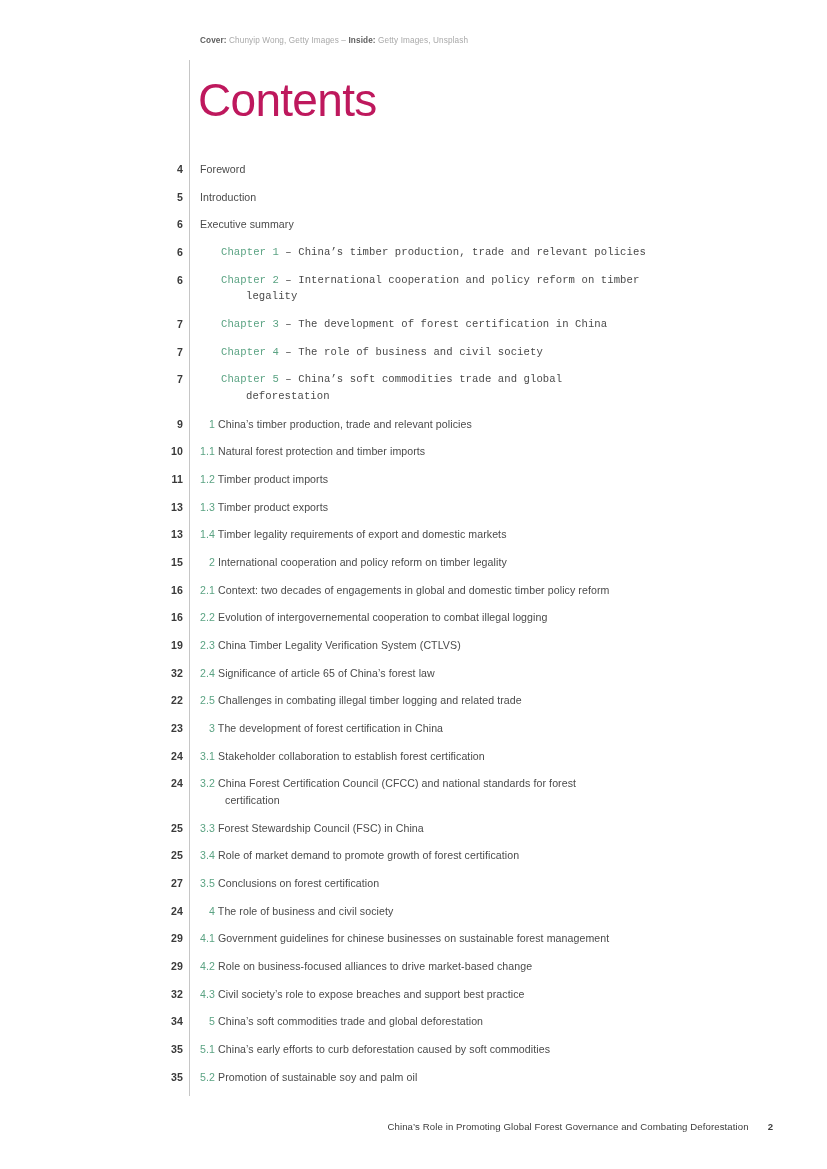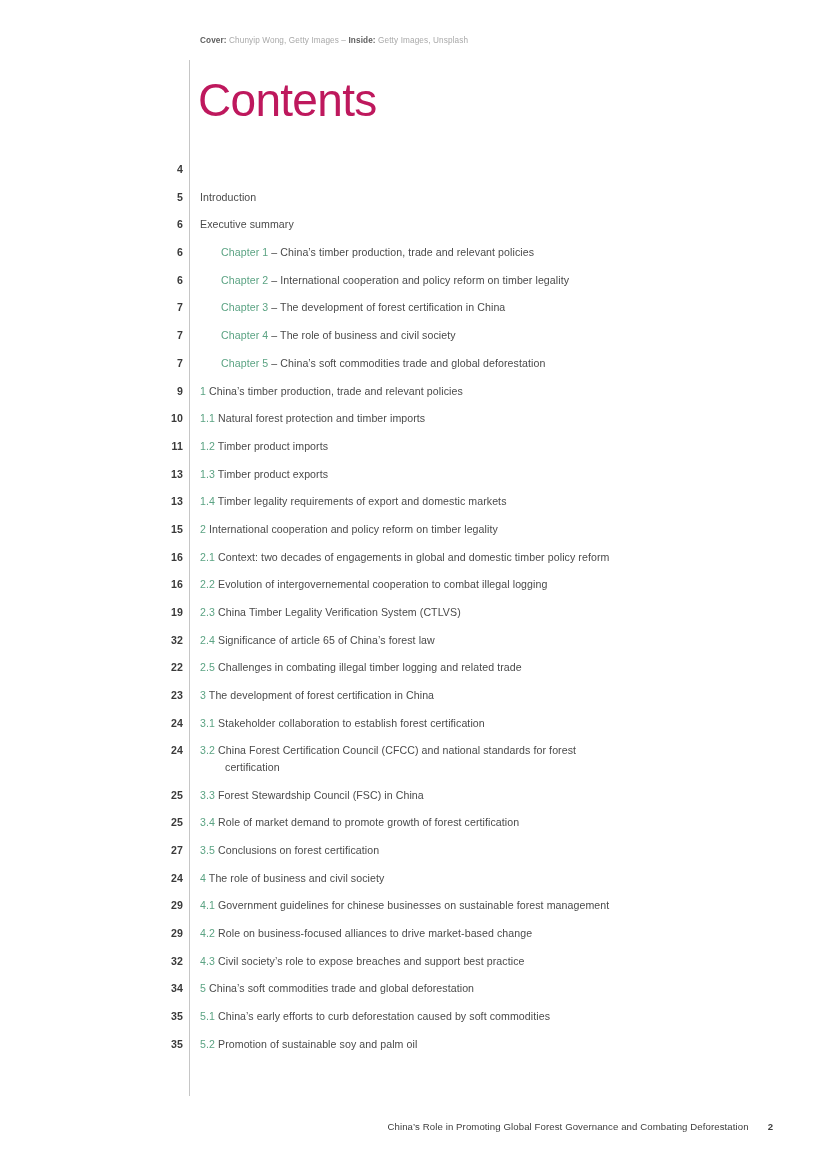--- a/index.html
+++ b/index.html
@@ -93,22 +93,22 @@
     padding-left: 17px;
     font-size: 10.6px;
     line-height: 16.5px;
     color: #4a4a4a;
     letter-spacing: .08px;
     max-width: 430px;
   }
 
   
   .lvl-0 .entry { padding-left: 17px; }
-  .lvl-chapter .entry { padding-left: 38px; }
-  .lvl-1 .entry { padding-left: 17px; }
+  .lvl-chapter .entry { padding-left: 38px; font-family: Liberation Mono, monospace; }
+  .lvl-1 .entry { padding-left: 26px; }
   .lvl-2 .entry { }
 
   .num {
     color: #5ba383;
   }
 
   
   .lvl-2 .entry,
   .lvl-chapter .entry {
     text-indent: 0;
@@ -153,20 +153,21 @@
     <b>Cover:</b><span> Chunyip Wong, Getty Images – </span><b>Inside:</b><span> Getty Images, Unsplash</span>
   </div>
 
   <div class="vrule"></div>
 
   <h1 class="title">Contents</h1>
 
   <div class="toc" id="toc-list">
       <div class="toc-row lvl-0">
         <div class="pagenum">4</div>
+        <div class="entry"><span class="wrap"><span>Foreword</span></span></div>
       </div>
       <div class="toc-row lvl-0">
         <div class="pagenum">5</div>
         <div class="entry"><span class="wrap"><span>Introduction</span></span></div>
       </div>
       <div class="toc-row lvl-0">
         <div class="pagenum">6</div>
         <div class="entry"><span class="wrap"><span>Executive summary</span></span></div>
       </div>
       <div class="toc-row lvl-chapter">

